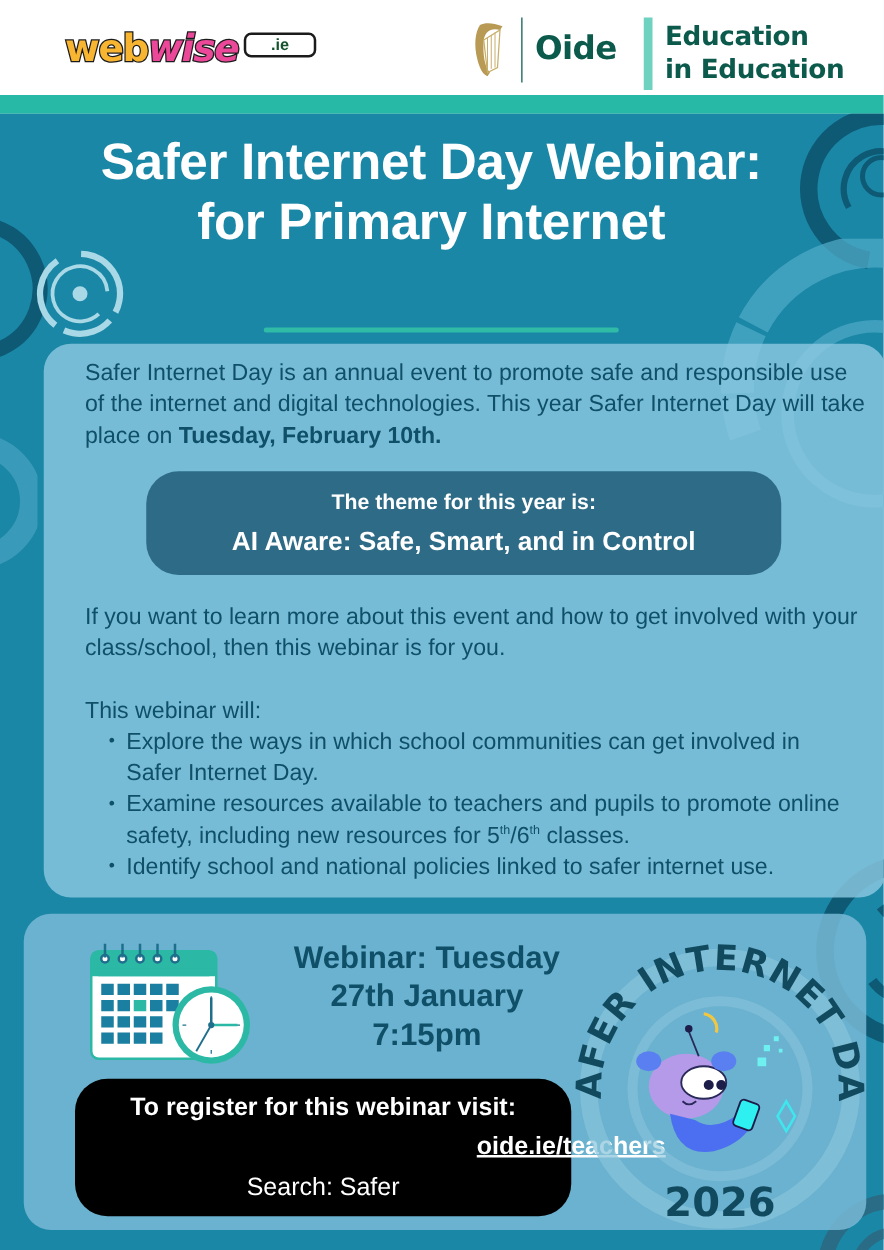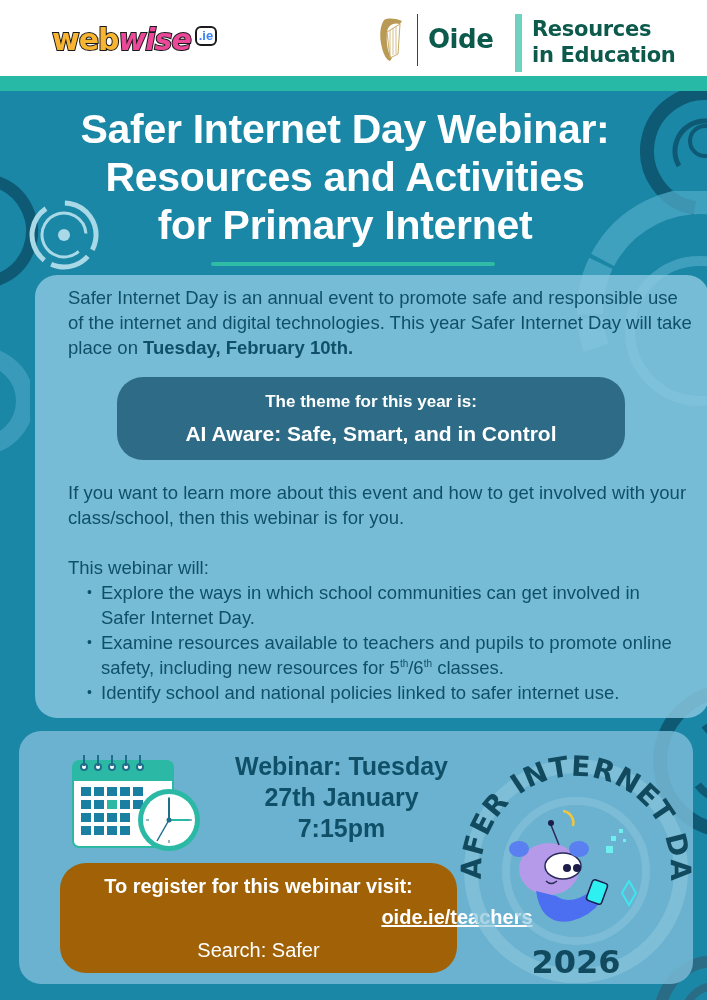--- a/index.html
+++ b/index.html
@@ -9,21 +9,21 @@
   
   .header { position: absolute; left: 0; top: 0; width: 707px; height: 76px; background: #ffffff; }
   .teal-bar { position: absolute; left: 0; top: 76px; width: 707px; height: 15px; background: #27b8a6; }
 
   .webwise-logo { position: absolute; left: 52px; top: 20px; height: 38px; display: flex; align-items: center; }
   .webwise-word { font-family: "DejaVu Sans", sans-serif; font-weight: bold; font-size: 30px; letter-spacing: -1px;
     -webkit-text-stroke: 2px #1b1b1b; paint-order: stroke fill; }
   .webwise-web { color: #f7b531; }
   .webwise-wise { color: #ec4899; font-style: italic; }
   .webwise-ie { margin-left: 4px; border: 2.5px solid #1b1b1b; border-radius: 6px; font-size: 13px; font-weight: bold;
-    color: #3b82f6; padding: 1px 2px; background: #fff; line-height: 14px; margin-top: -6px; }
+    color: #14532d; padding: 1px 20px; background: #fff; line-height: 14px; margin-top: -6px; }
 
   .harp-icon { position: absolute; left: 378px; top: 18px; width: 26px; height: 44px; }
   .oide-sep { position: absolute; left: 417px; top: 14px; width: 1px; height: 52px; background: #0a5b4e; }
   .oide-text { position: absolute; left: 428px; top: 24px; font-family: "DejaVu Sans", sans-serif; font-weight: bold;
     font-size: 26px; color: #0b5a4c; letter-spacing: -0.5px; }
   .tie-bar { position: absolute; left: 515px; top: 14px; width: 7px; height: 58px; background: #6fd1c0; }
   .tie-text { position: absolute; left: 532px; top: 16px; font-family: "DejaVu Sans", sans-serif; font-size: 21px; line-height: 26px;
     color: #0b5a4c; font-weight: bold; letter-spacing: -0.3px; }
 
   
@@ -52,21 +52,21 @@
   .bullets li { position: relative; padding-left: 14px; margin-bottom: 0; }
   .bullets li::before { content: "•"; position: absolute; left: 0; top: 0; font-size: 14px; }
   .bullets sup { font-size: 10px; vertical-align: 7px; line-height: 0; }
 
   
   .event-card { position: absolute; left: 19px; top: 640px; width: 674px; height: 253px; background: rgba(120, 186, 214, 0.85);
     border-radius: 22px; overflow: hidden; }
   .cal-icon { position: absolute; left: 52px; top: 22px; width: 132px; height: 100px; }
   .event-when { position: absolute; left: 175px; top: 20px; width: 295px; text-align: center; color: #0f5068; font-weight: bold;
     font-size: 25px; line-height: 31px; }
-  .register-box { position: absolute; left: 41px; top: 132px; width: 397px; height: 110px; background: #a16207; border-radius: 26px;
+  .register-box { position: absolute; left: 41px; top: 132px; width: 397px; height: 110px; background: #000000; border-radius: 26px;
     text-align: center; color: #ffffff; }
   .reg-line1 { position: absolute; top: 12px; width: 100%; font-weight: bold; font-size: 20px; }
   .reg-link { position: absolute; top: 43px; width: 100%; font-weight: bold; font-size: 20px; color: #ffffff; text-decoration: underline; }
   .reg-search { position: absolute; top: 76px; width: 100%; font-size: 20px; }
 
   .sid-badge { position: absolute; left: 432px; top: 0px; width: 250px; height: 253px; }
 </style>
 </head>
 <body>
 
@@ -81,21 +81,21 @@
     <path d="M6 2 C 2 8, 1 18, 4 30 C 6 38, 9 42, 12 43 L 14 40 C 10 36, 8 26, 9 14 C 10 8, 14 4, 22 6 L 24 3 C 16 0, 10 0, 6 2 Z" fill="#b89a55"></path>
     <path d="M9 14 L 22 6 L 20 36 L 12 40 Z" fill="none" stroke="#c9ae6a" stroke-width="1"></path>
     <line x1="12" y1="12" x2="12" y2="38" stroke="#c9ae6a" stroke-width="0.8"></line>
     <line x1="15" y1="10" x2="15" y2="37" stroke="#c9ae6a" stroke-width="0.8"></line>
     <line x1="18" y1="8" x2="18" y2="36" stroke="#c9ae6a" stroke-width="0.8"></line>
   </svg>
   <div class="oide-sep"></div>
   <div class="oide-text">Oide</div>
   <div class="tie-bar"></div>
   <div class="tie-text">
-    <div>Resources</div>
+    <div>Education</div>
     <div>in Education</div>
   </div>
 </div>
 <div class="teal-bar"></div>
 
 <div class="main">
 
   <svg class="deco" style="left:590px; top:-10px;" width="140" height="240" viewBox="0 0 140 240">
     <circle cx="115" cy="70" r="58" fill="none" stroke="#0e5a75" stroke-width="14" stroke-dasharray="260 110" transform="rotate(100 115 70)"></circle>
     <circle cx="115" cy="70" r="30" fill="none" stroke="#0e5a75" stroke-width="5" stroke-dasharray="120 70" transform="rotate(150 115 70)"></circle>
@@ -120,21 +120,20 @@
     <circle cx="80" cy="110" r="70" fill="none" stroke="#0e5a75" stroke-width="14"></circle>
     <circle cx="80" cy="110" r="40" fill="none" stroke="#0e5a75" stroke-width="8" stroke-dasharray="100 60"></circle>
   </svg>
   <svg class="deco" style="left:640px; top:850px;" width="80" height="70" viewBox="0 0 80 70">
     <circle cx="75" cy="75" r="55" fill="none" stroke="#2a6c85" stroke-width="12"></circle>
     <circle cx="75" cy="75" r="30" fill="none" stroke="#2a6c85" stroke-width="8"></circle>
   </svg>
 
   <div class="title">
     <div>Safer Internet Day Webinar:</div>
-    <div>Resources and Activities</div>
     <div>for Primary Internet</div>
   </div>
   <div class="title-rule"></div>
 
   <div class="info-card">
     <p class="info-text p1"><span>Safer Internet Day is an annual event to promote safe and responsible use of the internet and digital technologies. This year Safer Internet Day will take place on </span><b>Tuesday, February 10th.</b></p>
 
     <div class="theme-box">
       <div class="theme-intro">The theme for this year is:</div>
       <div class="theme-name">AI Aware: Safe, Smart, and in Control</div>

